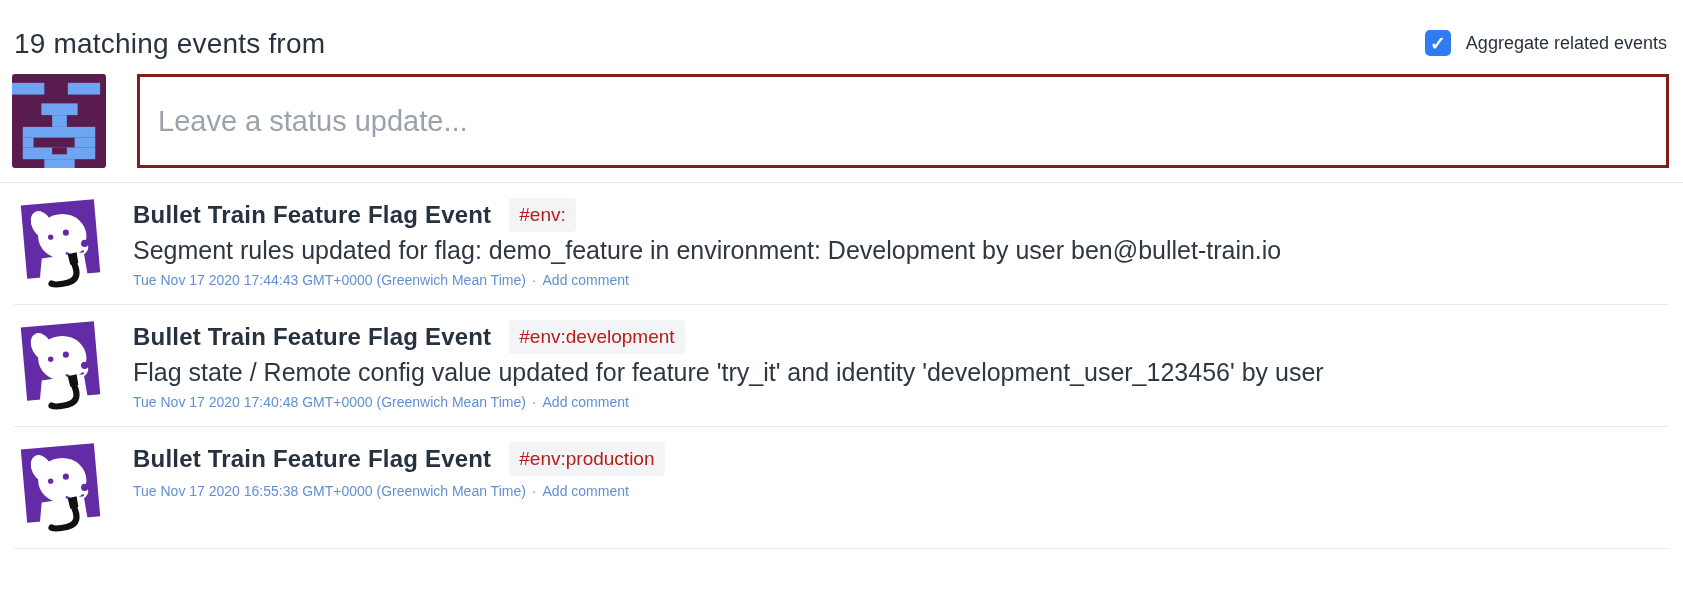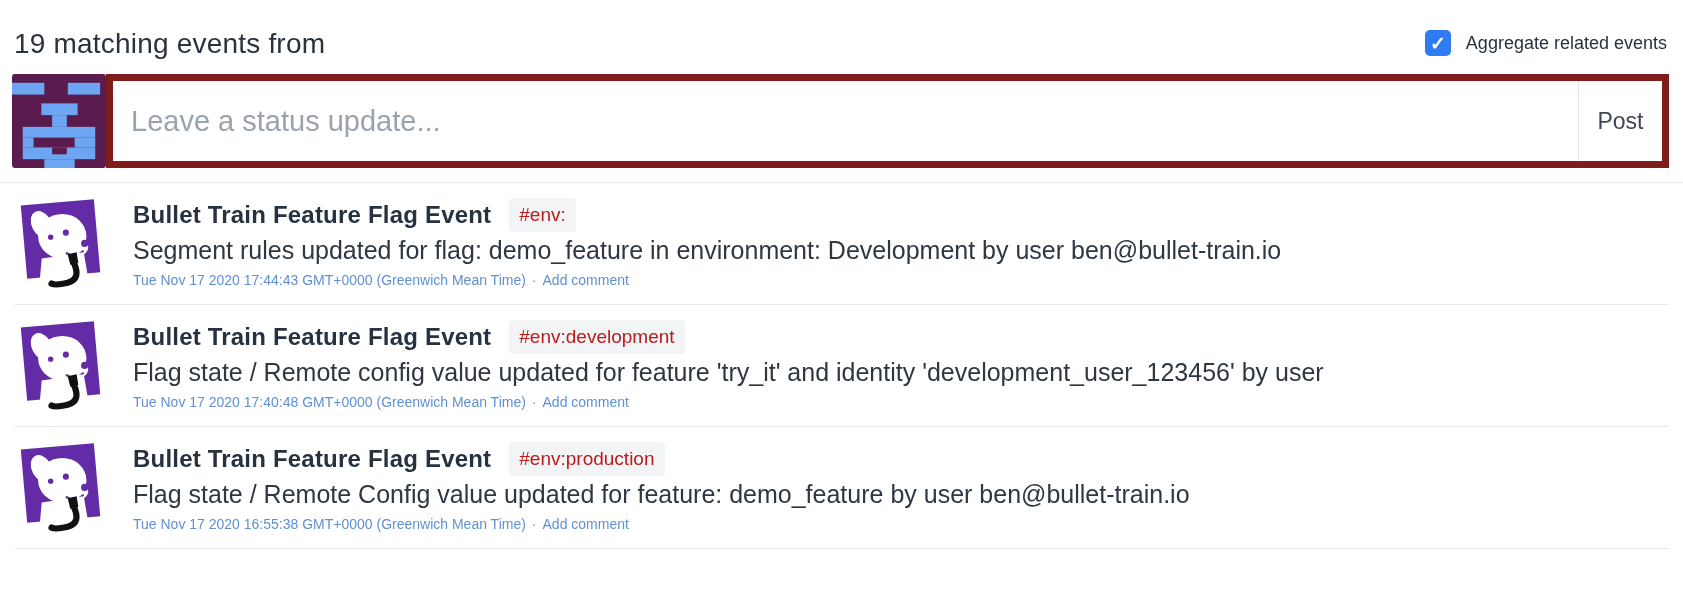--- a/index.html
+++ b/index.html
@@ -12,21 +12,21 @@
   .page-title { font-size: 28px; font-weight: 500; color: #29323d; letter-spacing: 0.2px; }
   .aggregate { display: flex; align-items: center; gap: 15px; margin-top: 2px; cursor: pointer; }
   .checkbox { width: 26px; height: 26px; border-radius: 5px; background: #2e7bf3;
     display: flex; align-items: center; justify-content: center;
     color: #fff; font-size: 19px; font-weight: bold; line-height: 1; }
   .aggregate-label { font-size: 18px; color: #29323d; }
 
   
   .composer { display: flex; align-items: stretch; margin: 4px 14px 0 12px; height: 94px; }
   .composer .identicon { width: 94px; height: 94px; flex: 0 0 94px; }
-  .composer-box { flex: 1; display: flex; border: 7px solid #7f1d1d; background: #fff; }
+  .composer-box { flex: 1; display: flex; border: 3px solid #7f1d1d; background: #fff; margin-left: 31px; }
   .status-input { flex: 1; border: none; outline: none; resize: none;
     font-family: "Liberation Sans", sans-serif; font-size: 29px; color: #2c3845;
     padding: 14px 18px; background: transparent; }
   .status-input::placeholder { color: #9aa3ad; }
   .post-btn { width: 84px; background: #fff; border: none; border-left: 1px solid #dfe2e6;
     font-family: "Liberation Sans", sans-serif; font-size: 23px; color: #3e4752; cursor: pointer; }
 
   .rule { border: none; border-top: 1px solid #e8eaec; margin: 14px 0 0 0; }
 
   
@@ -66,21 +66,20 @@
       <rect x="11" y="54" width="74" height="11"></rect>
       <rect x="11" y="65" width="11" height="10"></rect>
       <rect x="64" y="65" width="21" height="10"></rect>
       <rect x="11" y="75" width="74" height="12"></rect>
       <rect x="33" y="87" width="31" height="9"></rect>
     </g>
     <rect x="41" y="75" width="15" height="7" fill="#5a1c4e"></rect>
   </svg>
   <div class="composer-box">
     <input class="status-input" type="text" value="" placeholder="Leave a status update..." style="">
-    <button class="post-btn">Post</button>
   </div>
 </div>
 
 <hr class="rule">
 
 <div class="events">
 
   <div class="event-row">
     <svg class="event-avatar" viewBox="0 0 100 104" aria-hidden="true">
       <g transform="rotate(-5 50 48)">
@@ -151,20 +150,19 @@
       <path d="M57,64 Q66,71 75,62" stroke="#632CA6" stroke-width="2.6" fill="none" stroke-linecap="round"></path>
       <path d="M29,70 L76,63 L81,92 L27,92 Z" fill="#ffffff"></path>
       <polygon points="58,65 68,63 70,75 61,77" fill="#111111"></polygon>
       <path d="M65,75 C70,86 69,94 58,97 C50,99 44,100 40,98" stroke="#111111" stroke-width="7" fill="none" stroke-linecap="round"></path>
     </svg>
     <div class="event-body">
       <div class="title-line">
         <span class="event-title">Bullet Train Feature Flag Event</span>
         <span class="event-tag">#env:production</span>
       </div>
-      <div class="event-desc">Flag state / Remote Config value updated for feature: demo_feature by user ben@bullet-train.io</div>
       <div class="time-line">
         <a class="time-link">Tue Nov 17 2020 16:55:38 GMT+0000 (Greenwich Mean Time)</a><span class="dot-sep">·</span><a class="comment-link">Add comment</a>
       </div>
     </div>
   </div>
 
 </div>
 
 </body></html>

